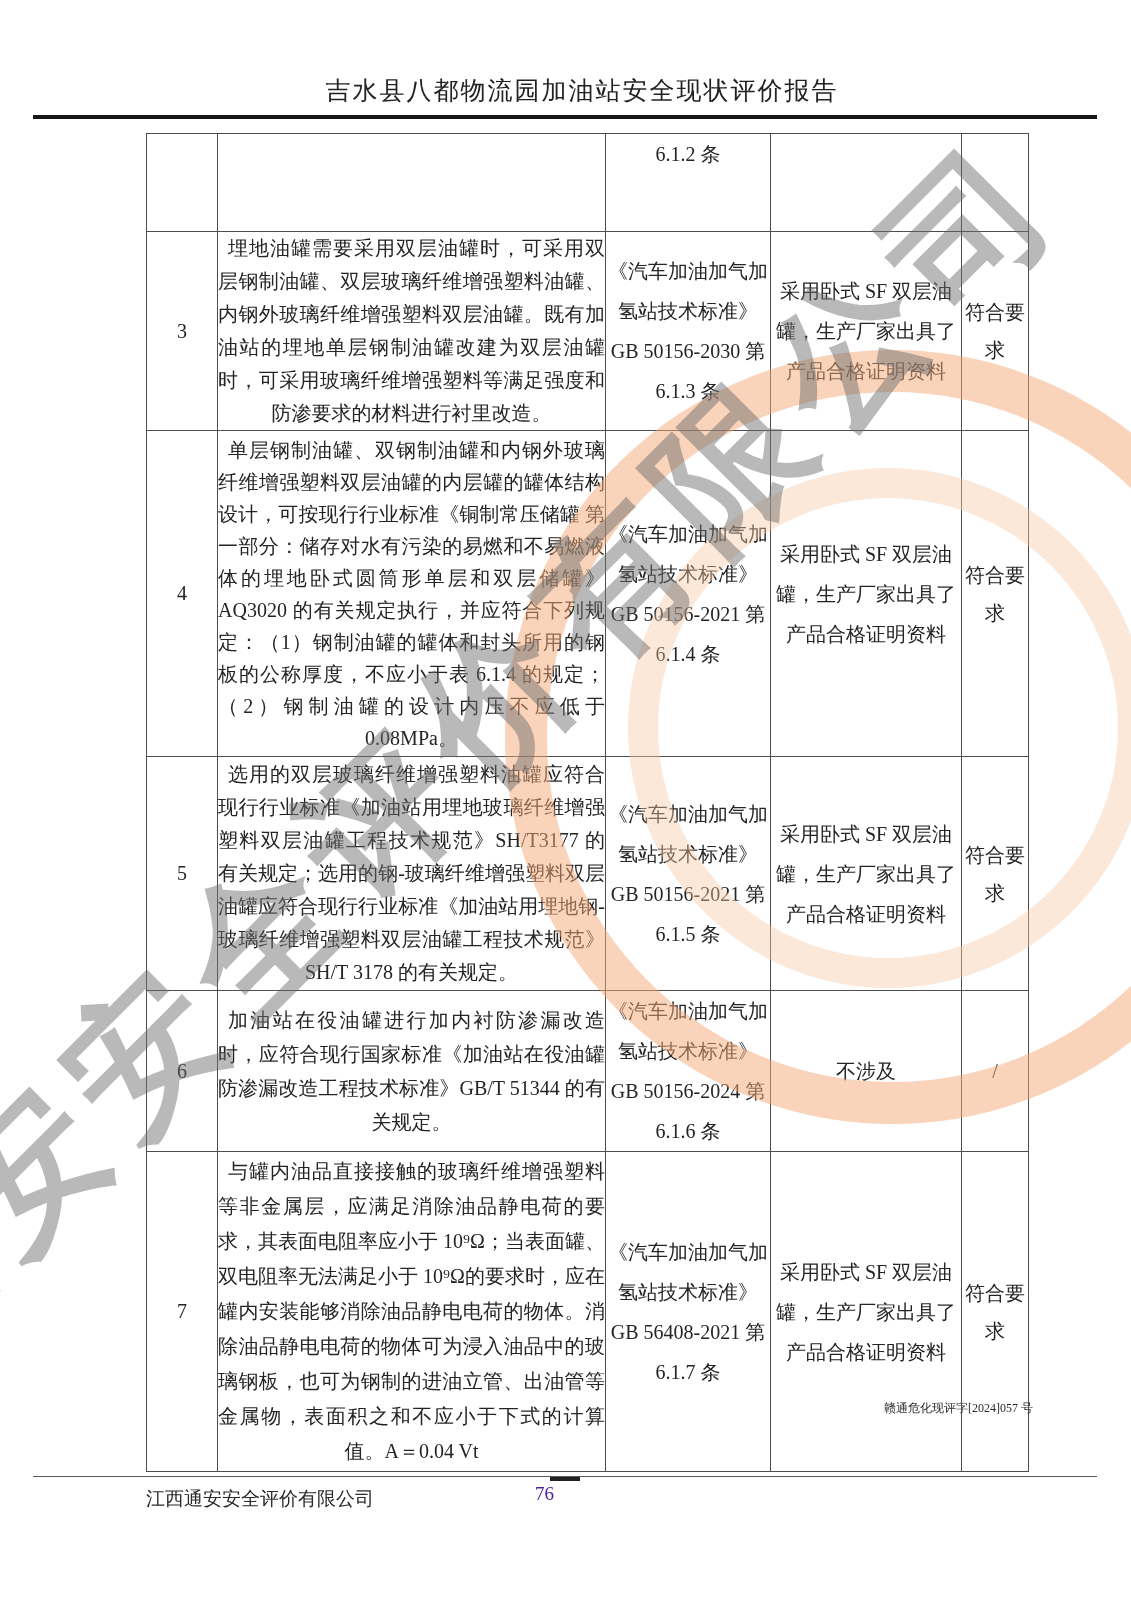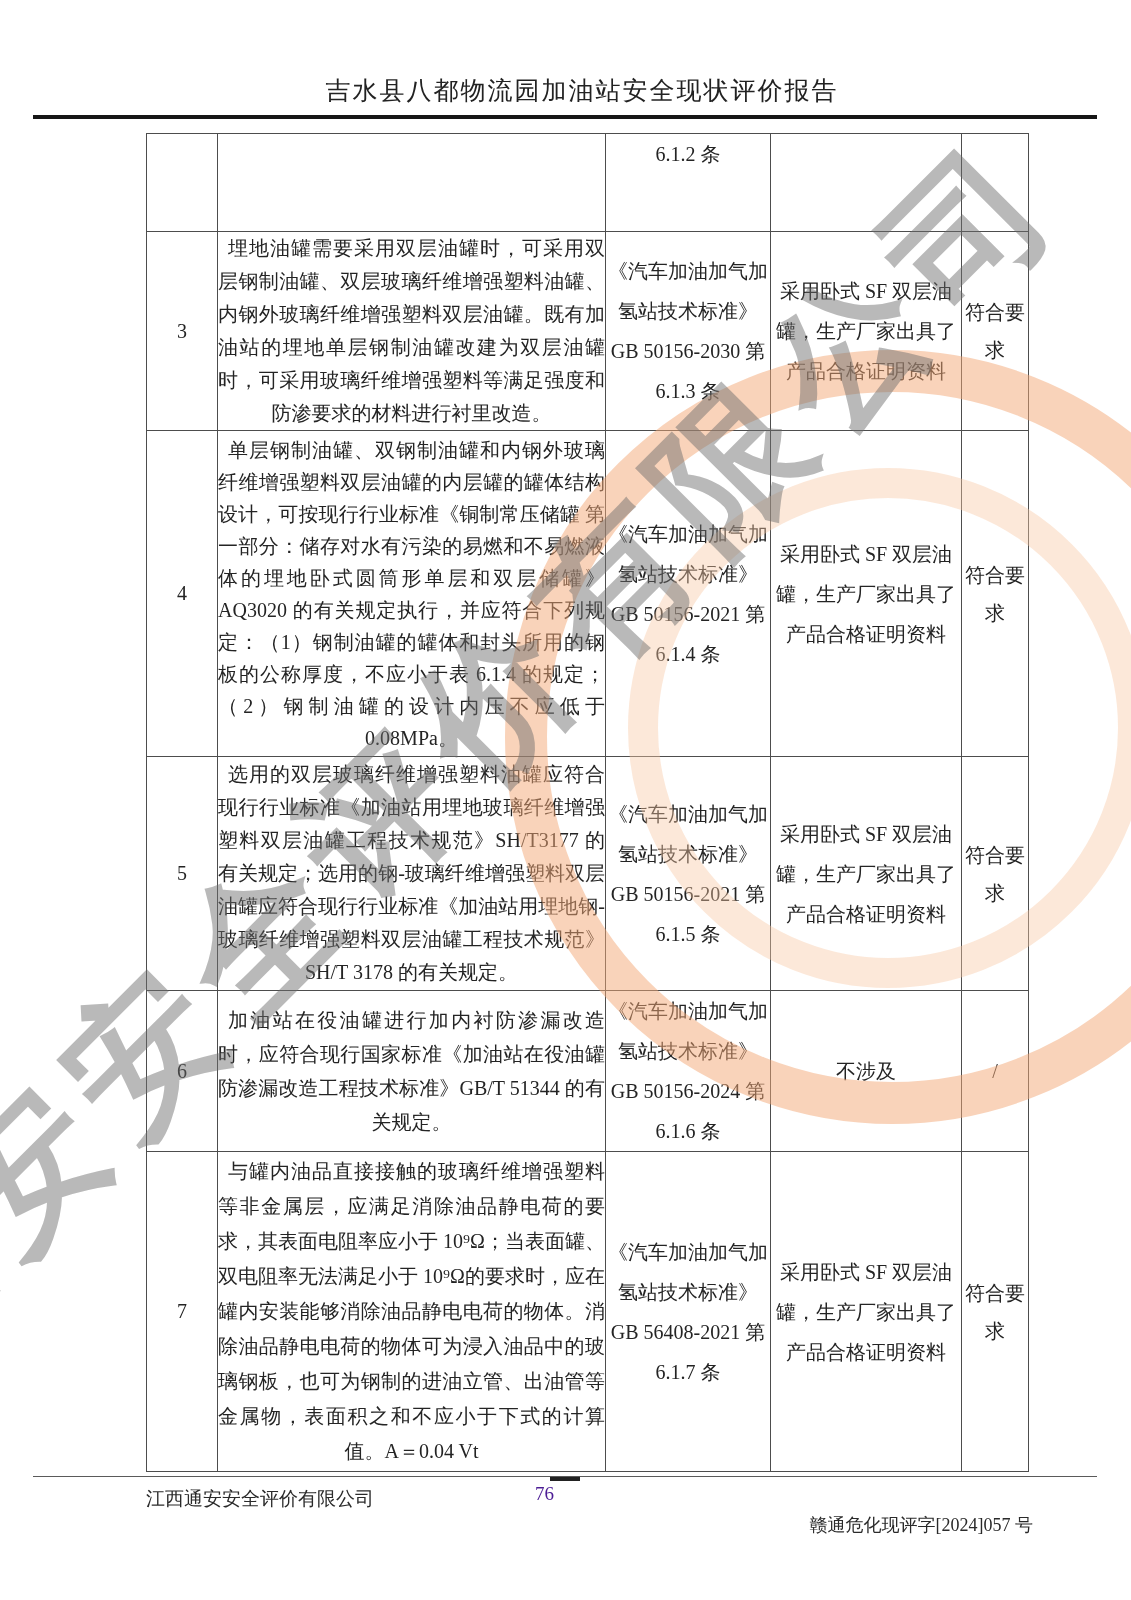--- a/index.html
+++ b/index.html
@@ -45,21 +45,21 @@
   td.c-std{text-align:center;line-height:40px;padding:0 6px;}
   tr.r0 td.c-std{vertical-align:top;padding-top:5px;line-height:30px;}
   td.c-status{text-align:center;line-height:40px;padding:0 10px;}
   td.c-con{text-align:center;line-height:38px;padding:0 10px;}
 
   
   .footer-rule{position:absolute;top:1476px;left:33px;width:1064px;height:1px;background:#5a5a5a;}
   .f-left{position:absolute;top:1486px;left:146px;font-size:19px;color:#2a2a2a;}
   .f-page{position:absolute;top:1477px;left:535px;width:60px;text-align:left;font-size:19px;color:#4c1d95;}
   .f-page .pgbar{display:block;width:30px;height:4px;background:#222;margin:0 auto 2px auto;}
-  .f-right{position:absolute;top:1513px;right:131px;font-size:18px;color:#2a2a2a;}
+  .f-right{position:absolute;top:1400px;right:131px;font-size:12px;color:#2a2a2a;}
 
   
   .watermarks{position:absolute;inset:0;z-index:3;pointer-events:none;}
   .wm-ring{
     position:absolute;left:505px;top:350px;width:690px;height:690px;
     border:42px solid rgba(243,167,118,0.50);border-radius:50%;
   }
   .wm-inner-ring{
     position:absolute;left:628px;top:468px;width:460px;height:460px;
     border:30px solid rgba(247,200,165,0.42);border-radius:50%;

